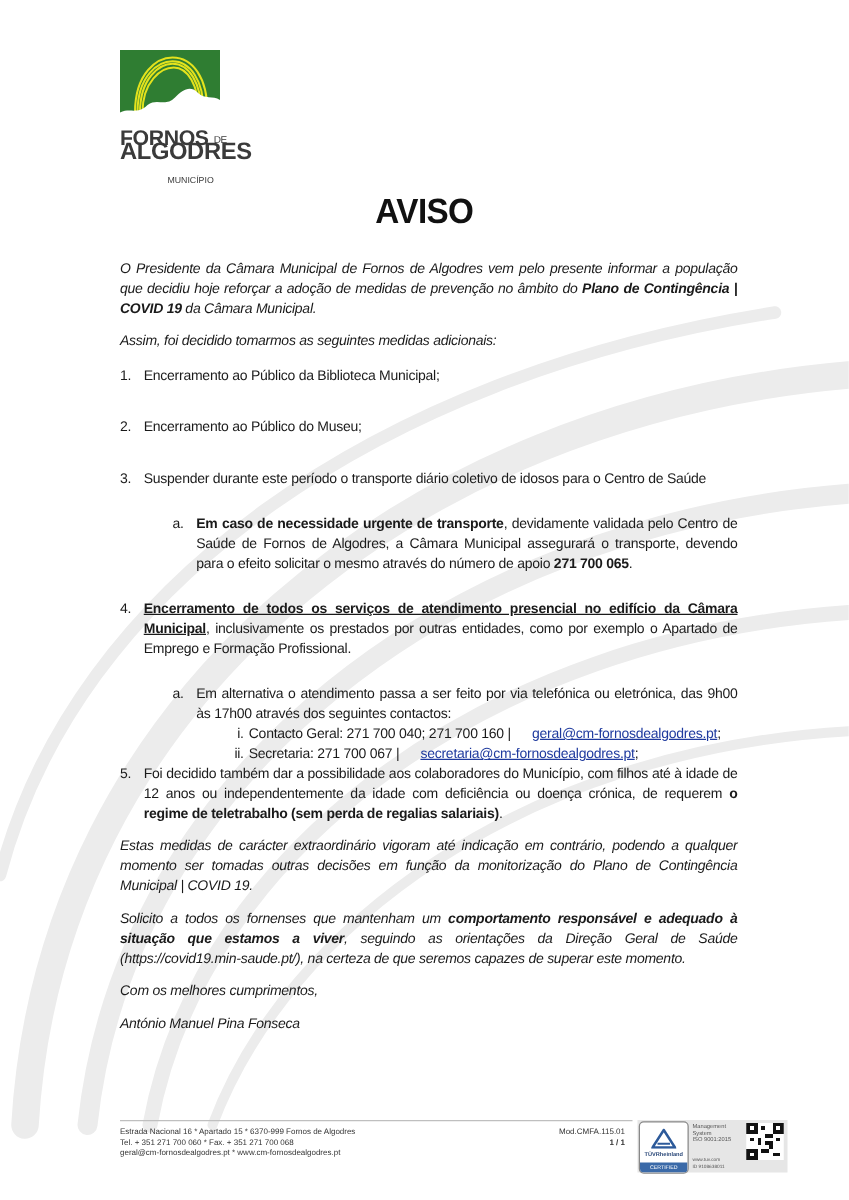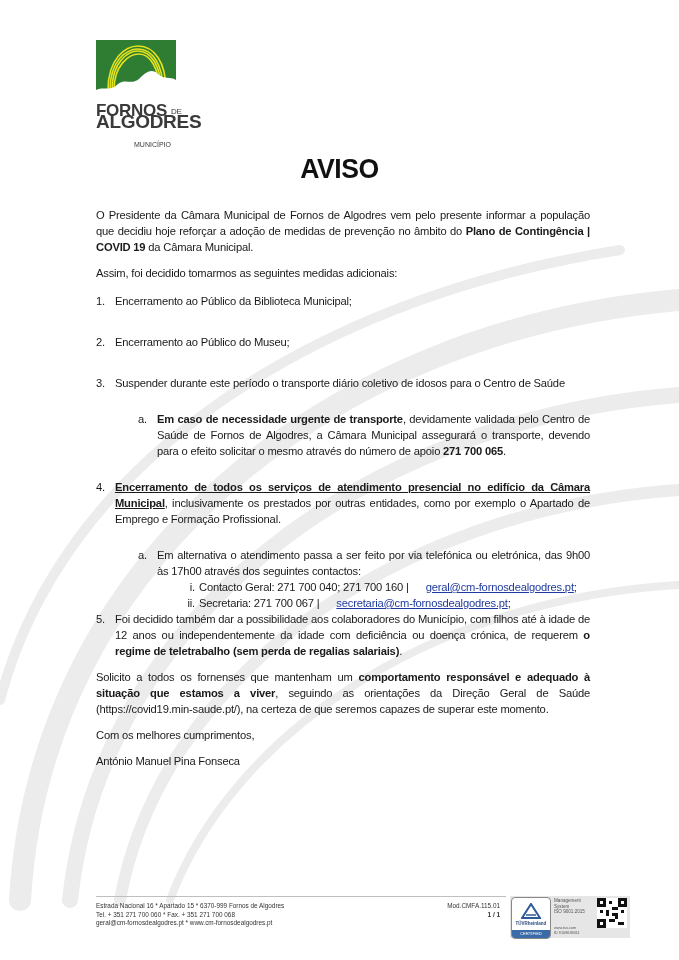--- a/index.html
+++ b/index.html
@@ -8,21 +8,21 @@
   .watermark { position:absolute; left:0; top:0; width:679px; height:960px; z-index:0; pointer-events:none; }
   .logo { position:absolute; left:96px; top:40px; width:89px; z-index:1; }
   .logo-box { width:80px; height:60px; display:block; }
   .logo-text { font-family:"Liberation Sans", sans-serif; font-weight:bold; color:#3a3a3a; line-height:1; }
   .logo-l1 { position:absolute; left:0; top:62px; font-size:17px; letter-spacing:-0.3px; white-space:nowrap; }
   .logo-l1 .de { font-size:8px; font-weight:normal; margin-left:4px; vertical-align:middle; }
   .logo-l2 { position:absolute; left:0; top:72px; font-size:19px; letter-spacing:-0.3px; white-space:nowrap; }
   .logo-l3 { position:absolute; left:38px; top:101px; font-size:7px; font-weight:normal; white-space:nowrap; }
   .title { position:absolute; left:0; width:679px; top:153px; text-align:center; font-size:28px; font-weight:bold; letter-spacing:-0.5px; z-index:1; color:#111; transform:scaleX(0.95); }
   .content { position:absolute; left:96px; top:207px; width:494px; z-index:1; font-size:11.2px; line-height:16px; letter-spacing:-0.2px; }
-  p { margin:0; text-align:justify; }
+  p { margin:0; text-align:justify;font-style:italic; }
   .p1 { margin-bottom:10px; }
   .p2 { margin-bottom:12px; }
   .item { position:relative; padding-left:19px; text-align:justify; }
   .item .num { position:absolute; left:0; top:0; }
   .gap24 { margin-bottom:25px; }
   .gap20 { margin-bottom:20px; }
   .sub { position:relative; padding-left:61px; text-align:justify; }
   .sub .num { position:absolute; left:42px; top:0; }
   .roman { position:relative; padding-left:103px; line-height:16px; }
   .roman .num { position:absolute; right:395px; top:0; text-align:right; }
@@ -99,20 +99,21 @@
     <span class="num">i.</span><span>Contacto Geral: 271 700 040; 271 700 160 | </span><a class="link">geral@cm-fornosdealgodres.pt</a><span>;</span>
   </div>
   <div class="roman">
     <span class="num">ii.</span><span>Secretaria: 271 700 067 | </span><a class="link">secretaria@cm-fornosdealgodres.pt</a><span>;</span>
   </div>
 
   <div class="item p1">
     <span class="num">5.</span><span>Foi decidido também dar a possibilidade aos colaboradores do Município, com filhos até à idade de 12 anos ou independentemente da idade com deficiência ou doença crónica, de requerem </span><b>o regime de teletrabalho (sem perda de regalias salariais)</b><span>.</span>
   </div>
 
+  <p class="p1">Estas medidas de carácter extraordinário vigoram até indicação em contrário, podendo a qualquer momento ser tomadas outras decisões em função da monitorização do Plano de Contingência Municipal | COVID 19.</p>
   <p class="p1"><span>Solicito a todos os fornenses que mantenham um </span><b>comportamento responsável e adequado à situação que estamos a viver</b><span>, seguindo as orientações da Direção Geral de Saúde (https://covid19.min-saude.pt/), na certeza de que seremos capazes de superar este momento.</span></p>
   <p class="p1">Com os melhores cumprimentos,</p>
   <p>António Manuel Pina Fonseca</p>
 </div>
 
 <div class="footer-line"></div>
 <div class="footer-left">
   <div>Estrada Nacional 16 * Apartado 15 * 6370-999 Fornos de Algodres</div>
   <div>Tel. + 351 271 700 060 * Fax. + 351 271 700 068</div>
   <div>geral@cm-fornosdealgodres.pt * www.cm-fornosdealgodres.pt</div>

